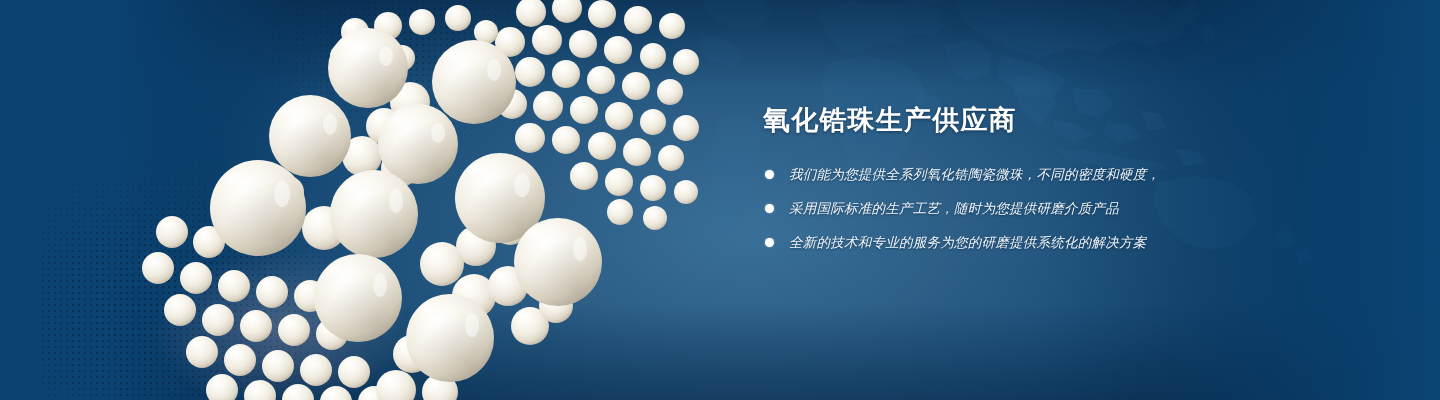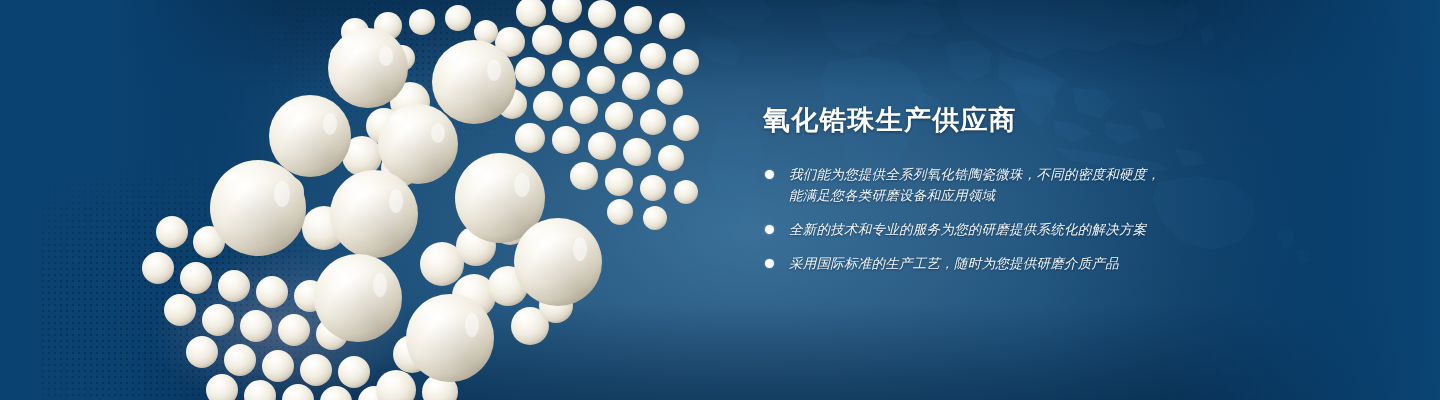--- a/index.html
+++ b/index.html
@@ -429,29 +429,28 @@
 
   <div class="content">
 
     <h1 class="headline">氧化锆珠生产供应商</h1>
 
     <ul class="bullets">
 
       <li class="bullet">
         <span class="dot"></span>
         <span class="ln">我们能为您提供全系列氧化锆陶瓷微珠，不同的密度和硬度，</span>
-        <span class="ln2">能满足您各类研磨设备和应用领域</span>
+      </li>
+
+      <li class="bullet">
+        <span class="dot"></span>
+        <span class="ln">采用国际标准的生产工艺，随时为您提供研磨介质产品</span>
       </li>
 
       <li class="bullet">
         <span class="dot"></span>
         <span class="ln">全新的技术和专业的服务为您的研磨提供系统化的解决方案</span>
       </li>
 
-      <li class="bullet">
-        <span class="dot"></span>
-        <span class="ln">采用国际标准的生产工艺，随时为您提供研磨介质产品</span>
-      </li>
-
     </ul>
   </div>
 
 </div>
 
 </body></html>

